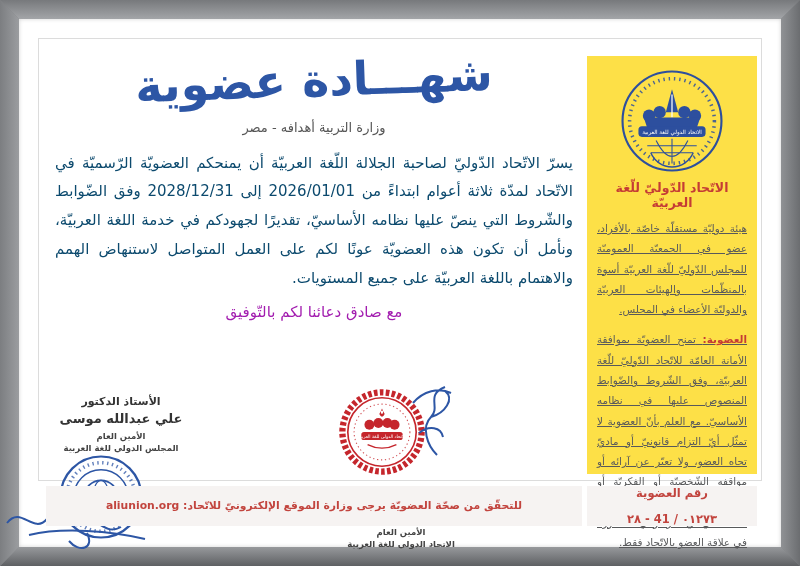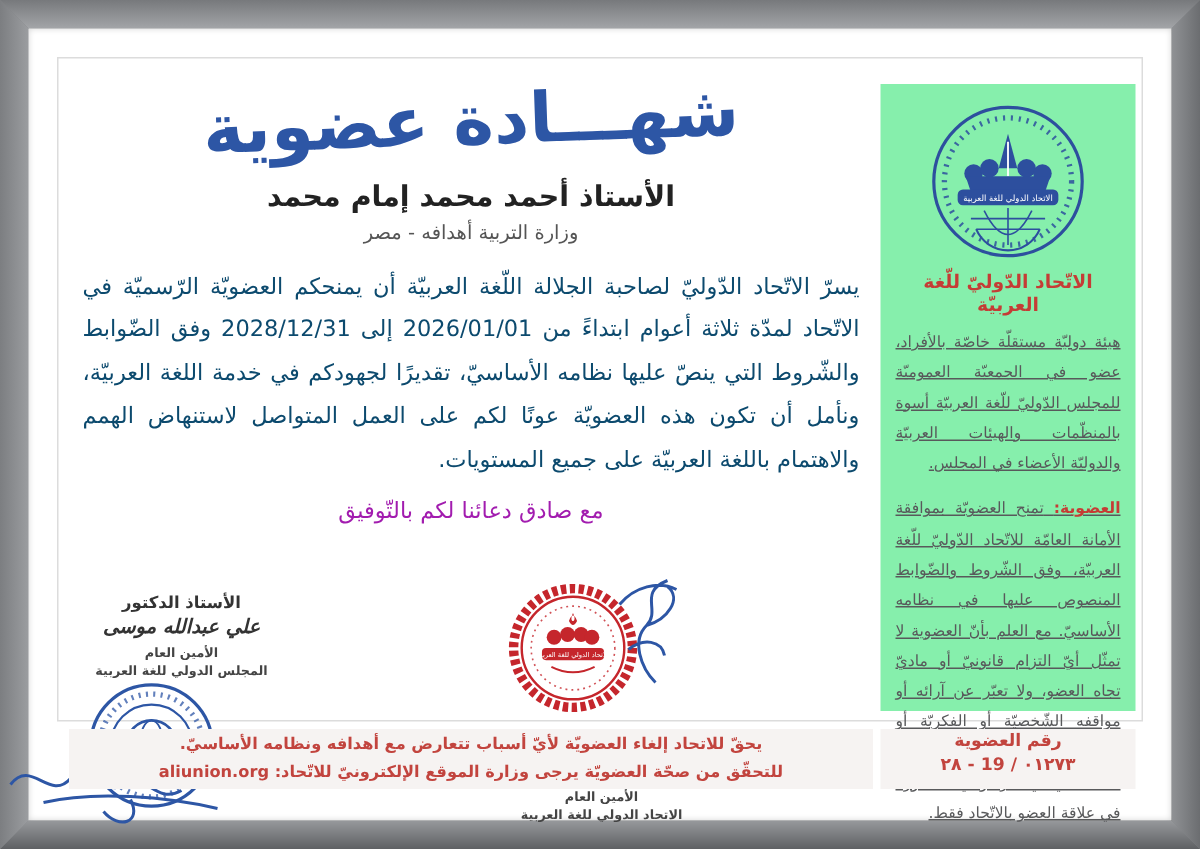--- a/index.html
+++ b/index.html
@@ -30,57 +30,56 @@
   .affiliation{font-size:13px;color:#555;margin-bottom:14px;}
   .body-text{margin-top:14px;font-size:15px;line-height:1.92;color:#0c4a6e;text-align:justify;text-align-last:right;}
   .closing{margin-top:10px;font-size:15px;color:#a21caf;text-align:center;}
   
   .sig-row{position:absolute;top:368px;right:218px;left:30px;height:100px;}
   .sig{position:absolute;top:0;display:flex;align-items:flex-start;direction:ltr;flex-direction:column;}
   .sig-a{left:8px;}
   .sig-b{left:288px;}
   .sig-text{text-align:center;color:#333;padding-top:8px;min-width:128px;}
   .sig-title{font-size:11px;font-weight:bold;}
-  .sig-name{font-size:13px;font-weight:bold;margin-top:3px;font-style:italic;}
+  .sig-name{font-size:13px;font-weight:bold;margin-top:3px;}
   .sig-role{font-size:8.5px;margin-top:5px;color:#444;font-weight:bold;text-align:center;}
   .sig-org{font-size:8.5px;margin-top:2px;color:#444;font-weight:bold;}
   .seal-wrap{position:relative;width:92px;height:96px;}
   .seal-wrap svg.sig-scribble{position:absolute;}
   
-  .sidebar{position:absolute;top:37px;right:24px;width:170px;height:418px;background:#86efac;
+  .sidebar{position:absolute;top:37px;right:24px;width:170px;height:418px;background:#fde047;
            padding:10px 10px 8px 10px;box-sizing:border-box;text-align:center;}
   .logo{display:block;margin:2px auto 6px auto;}
   .sb-heading{color:#c53c35;font-size:12.5px;font-weight:bold;margin:4px 0 8px 0;}
   .sb-para{font-size:10.4px;line-height:1.95;color:#58595b;text-align:justify;text-align-last:right;margin:0 0 10px 0;text-decoration:underline;}
   .sb-lead{color:#c53c35;font-weight:bold;}
   
   .footer-main{position:absolute;left:27px;top:467px;width:536px;height:40px;background:#f6f3f2;
                display:flex;flex-direction:column;justify-content:center;text-align:center;}
   .footer-main .f-line{font-size:10.8px;font-weight:bold;color:#c2443e;line-height:1.75;}
   .footer-side{position:absolute;right:24px;top:467px;width:170px;height:40px;background:#f6f3f2;
-               display:flex;flex-direction:column;justify-content:flex-start;text-align:center;color:#c2443e;}
+               display:flex;flex-direction:column;justify-content:space-between;text-align:center;color:#c2443e;}
   .fs-label{font-size:11.5px;font-weight:bold;}
   .fs-number{font-size:11.5px;font-weight:bold;margin-top:2px;}
   .ltr-override{direction:ltr;unicode-bidi:bidi-override;display:inline-block;}
 </style>
 </head>
 <body>
 
 <div id="screen">
   <div class="frame-side frame-top"></div>
   <div class="frame-side frame-bottom"></div>
   <div class="frame-side frame-left"></div>
   <div class="frame-side frame-right"></div>
 
   <div class="paper" dir="rtl">
     <div class="inner-line"></div>
 
     <div class="main">
       <div class="title">شهـــادة عضوية</div>
-      <div class="member-name">الأستاذ أحمد محمد إمام محمد</div>
       <div class="affiliation">وزارة التربية أهدافه - مصر</div>
       <div class="body-text">يسرّ الاتّحاد الدّوليّ لصاحبة الجلالة اللّغة العربيّة أن يمنحكم العضويّة الرّسميّة في الاتّحاد لمدّة ثلاثة أعوام ابتداءً من 2026/01/01 إلى 2028/12/31 وفق الضّوابط والشّروط التي ينصّ عليها نظامه الأساسيّ، تقديرًا لجهودكم في خدمة اللغة العربيّة، ونأمل أن تكون هذه العضويّة عونًا لكم على العمل المتواصل لاستنهاض الهمم والاهتمام باللغة العربيّة على جميع المستويات.</div>
       <div class="closing">مع صادق دعائنا لكم بالتّوفيق</div>
     </div>
 
     <div class="sig-row">
 
       <div class="sig sig-a">
         <div class="sig-text">
           <div class="sig-title">الأستاذ الدكتور</div>
@@ -151,21 +150,20 @@
         <path d="M42 82 Q60 118 78 82" fill="none" stroke="#2d4f9e" stroke-width="1.2"></path>
         <path d="M32 88 L88 88 M36 96 L84 96" stroke="#2d4f9e" stroke-width="1.2"></path>
         <line x1="60" y1="80" x2="60" y2="108" stroke="#2d4f9e" stroke-width="1.2"></line>
       </svg>
       <div class="sb-heading">الاتّحاد الدّوليّ للّغة العربيّة</div>
       <p class="sb-para">هيئة دوليّة مستقلّة خاصّة بالأفراد، عضو في الجمعيّة العموميّة للمجلس الدّوليّ للّغة العربيّة أسوة بالمنظّمات والهيئات العربيّة والدوليّة الأعضاء في المجلس.</p>
       <p class="sb-para"><span class="sb-lead">العضوية:</span> <span>تمنح العضويّة بموافقة الأمانة العامّة للاتّحاد الدّوليّ للّغة العربيّة، وفق الشّروط والضّوابط المنصوص عليها في نظامه الأساسيّ. مع العلم بأنّ العضوية لا تمثّل أيّ التزام قانونيّ أو ماديّ تجاه العضو، ولا تعبّر عن آرائه أو مواقفه الشّخصيّة أو الفكريّة أو غيرها، ولا تسمح باستخدام اسم الاتّحاد في أيّ أمر، وهي محصورة في علاقة العضو بالاتّحاد فقط.</span></p>
     </div>
 
     <div class="footer-main">
-      <div class="f-line">يحقّ للاتحاد إلغاء العضويّة لأيّ أسباب تتعارض مع أهدافه ونظامه الأساسيّ.</div>
       <div class="f-line">للتحقّق من صحّة العضويّة يرجى وزارة الموقع الإلكترونيّ للاتّحاد: aliunion.org</div>
     </div>
     <div class="footer-side">
       <div class="fs-label">رقم العضوية</div>
-      <div class="fs-number ltr-override">٢٨ - 19 / ٠١٢٧٣</div>
+      <div class="fs-number ltr-override">٢٨ - 41 / ٠١٢٧٣</div>
     </div>
   </div>
 </div>
 
 </body></html>

